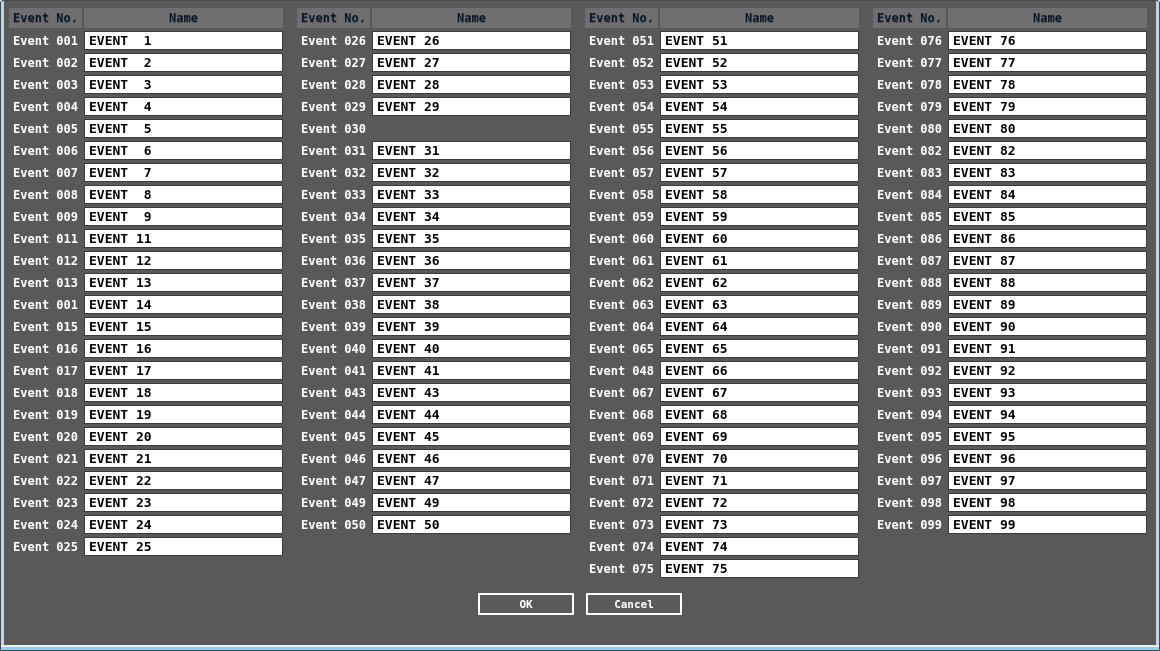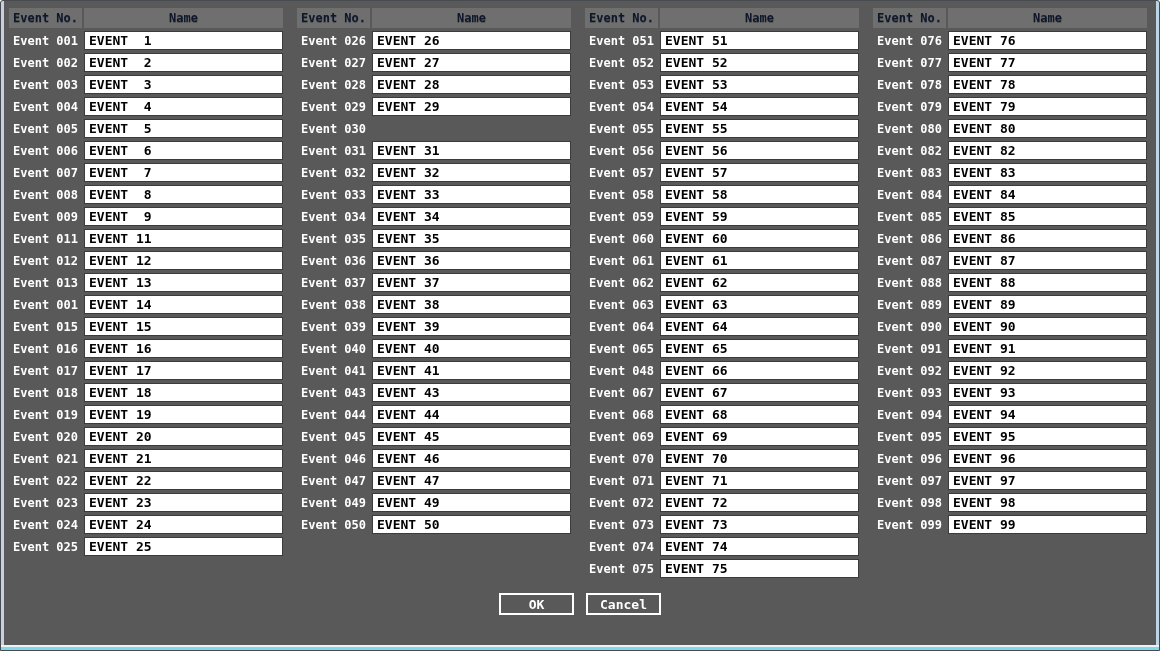--- a/index.html
+++ b/index.html
@@ -76,24 +76,24 @@
   input.event-name {
     flex:1; height:19px; min-width:0;
     border:1px solid #3b3b3b; background:#ffffff; color:#000000;
     font-family:"DejaVu Sans Mono", monospace; font-weight:bold; font-size:13px;
     padding:0 2px 0 4px; outline:none;
   }
 
   
   .footer { display:flex; justify-content:center; gap:12px; margin-top:12px; }
   button.btn {
-    width:75px; height:22px;
+    width:96px; height:22px;
     background:#595959; border:2px solid #ffffff; border-radius:0;
     color:#ffffff; font-family:"DejaVu Sans Mono", monospace;
-    font-weight:bold; font-size:13px; padding:0; line-height:1;
+    font-weight:bold; font-size:11px; padding:0; line-height:1;
     cursor:default;
   }
 </style>
 </head>
 <body>
 
 <div class="window">
 
 
   <div class="mid">

